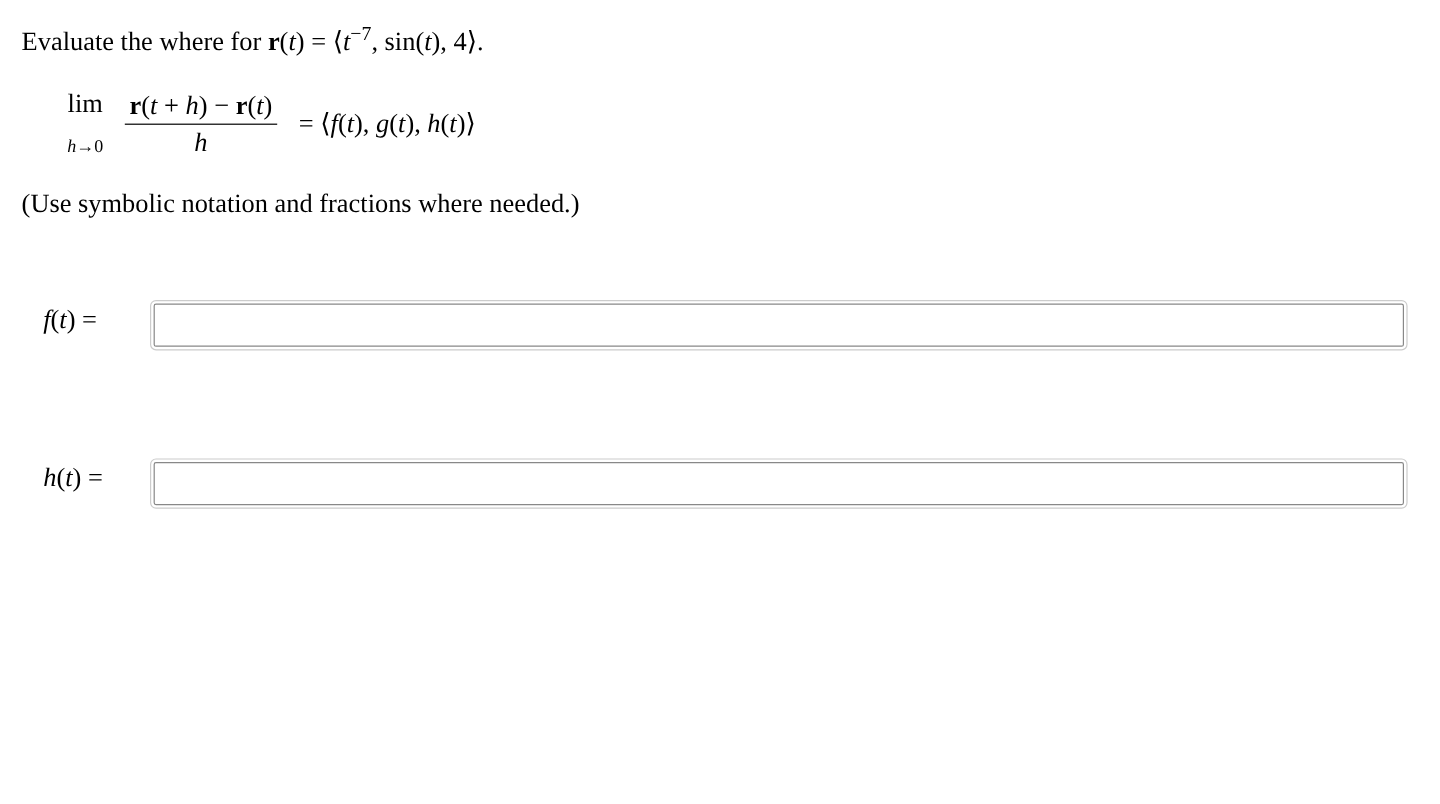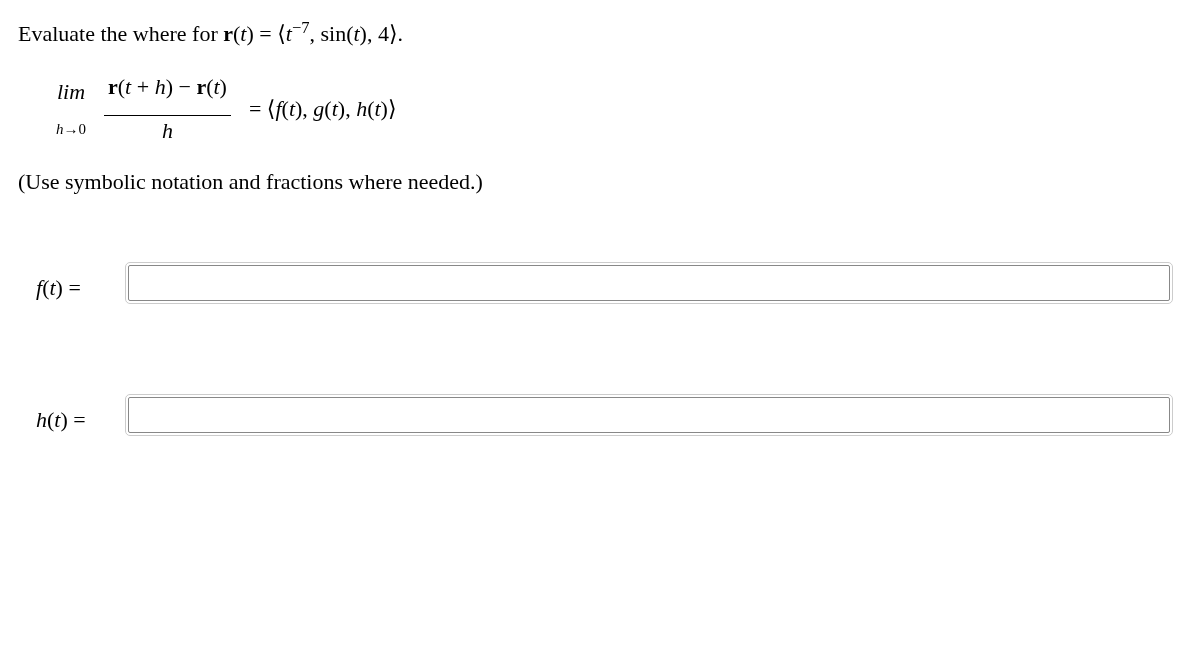--- a/index.html
+++ b/index.html
@@ -36,47 +36,47 @@
     margin-bottom: 26px;
     font-size: 22px;
   }
   .lim-block {
     display: flex;
     flex-direction: column;
     align-items: center;
     line-height: 1;
     margin-right: 10px;
   }
-  .lim-top { font-size: 22px; font-style: italic; }
+  .lim-top { font-size: 22px; }
   .lim-bot { font-size: 15px; margin-top: 19px; }
   .frac {
     display: inline-flex;
     flex-direction: column;
     align-items: center;
     line-height: 1.1;
     margin: 0 8px;
   }
   .frac-num {
-    padding: 0 4px 15px 4px;
+    padding: 0 4px 3px 4px;
     border-bottom: 1.4px solid #000;
   }
   .frac-den {
     padding-top: 3px;
   }
   .eq-rhs {
     margin-left: 10px;
   }
   .hint {
     font-size: 22px;
     margin-bottom: 70px;
   }
 
   .answer-row {
     display: flex;
-    align-items: flex-end;
+    align-items: flex-start;
     margin: 0 0 96px 0;
   }
   .answer-row:last-child { }
   .answer-label {
     width: 110px;
     text-align: left;
     font-size: 22px;
     padding-left: 18px;
   }
   .answer-input-wrap {

